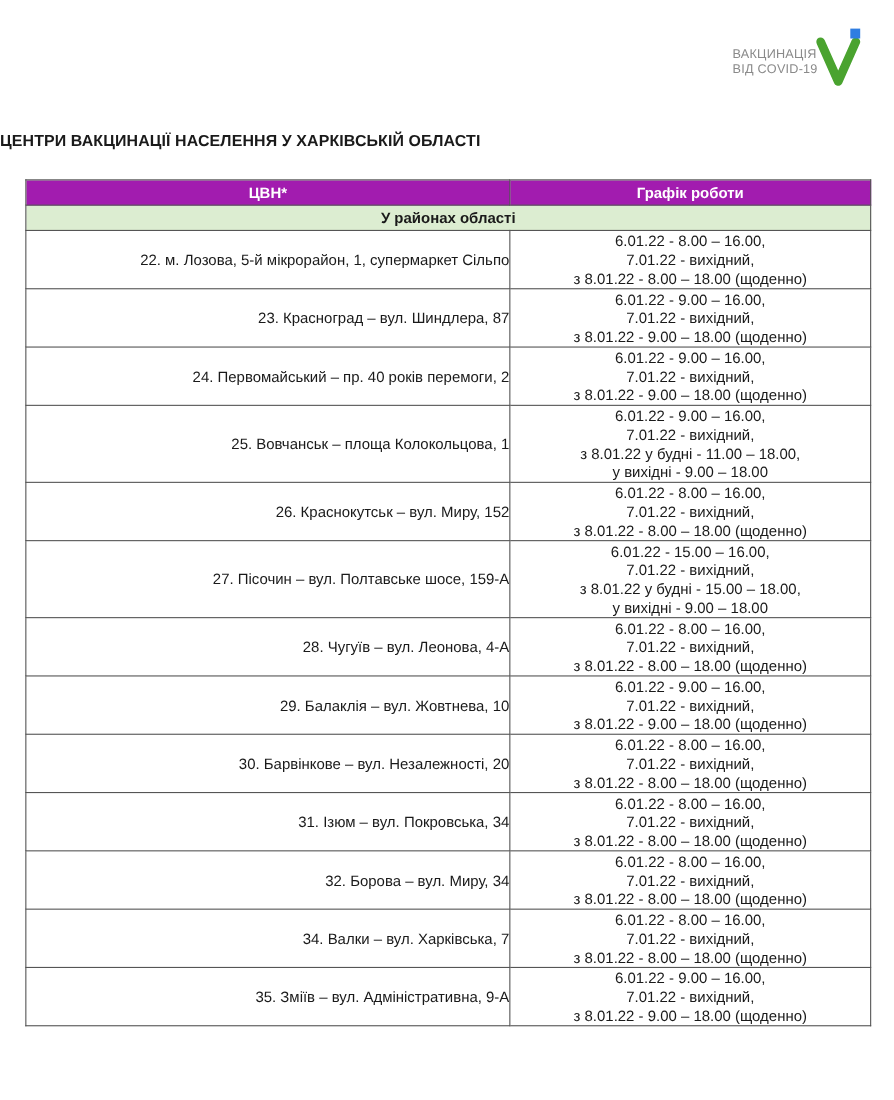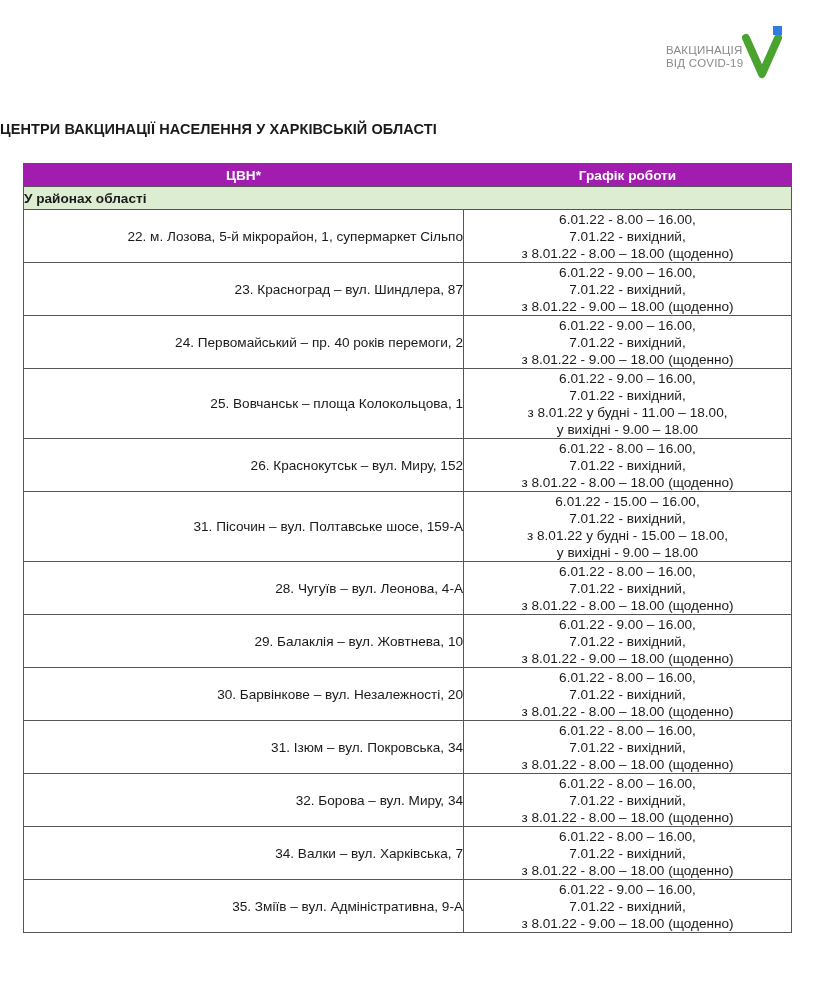--- a/index.html
+++ b/index.html
@@ -9,21 +9,21 @@
   .logo-text { position: absolute; left: 16px; top: 20px; font-size: 11.5px; line-height: 13px;
                color: #8a8a8a; letter-spacing: 0.2px; }
   .logo-mark { position: absolute; left: 92px; top: 0px; }
   .title { position: absolute; left: 0; right: 0; top: 121px; text-align: left;
            font-weight: bold; font-size: 14.5px; letter-spacing: 0.1px; }
   table.sched { position: absolute; left: 23px; top: 163px; width: 769px;
                 border-collapse: collapse; font-size: 13.6px; }
   table.sched td, table.sched th { border: 1.3px solid #555; padding: 0; }
   .hdr th { background: #a21caf; color: #ffffff; font-weight: bold; height: 22px;
             text-align: center; font-size: 13.6px; }
-  .sub td { background: #dcedd1; font-weight: bold; height: 22px; }
+  .sub td { background: #dcedd1; font-weight: bold; text-align: center; height: 22px; }
   td.addr { width: 439px; padding-left: 4px; vertical-align: middle; text-align: right; }
   td.hours { text-align: center; line-height: 17px; padding: 1px 0; vertical-align: middle; }
   tr.r3 td { height: 52px; }
   tr.r4 td { height: 69px; }
   tr.r1 td { height: 20px; }
   .line { display: block; }
 </style>
 </head>
 <body>
 
@@ -86,21 +86,21 @@
       </tr>
       <tr class="r3">
         <td class="addr">26. Краснокутськ – вул. Миру, 152</td>
         <td class="hours">
           <span class="line">6.01.22 - 8.00 – 16.00,</span>
           <span class="line">7.01.22 - вихідний,</span>
           <span class="line">з 8.01.22 - 8.00 – 18.00 (щоденно)</span>
         </td>
       </tr>
       <tr class="r4">
-        <td class="addr">31. Пісочин – вул. Полтавське шосе, 159-А</td>
+        <td class="addr">27. Пісочин – вул. Полтавське шосе, 159-А</td>
         <td class="hours">
           <span class="line">6.01.22 - 15.00 – 16.00,</span>
           <span class="line">7.01.22 - вихідний,</span>
           <span class="line">з 8.01.22 у будні - 15.00 – 18.00,</span>
           <span class="line">у вихідні - 9.00 – 18.00</span>
         </td>
       </tr>
       <tr class="r3">
         <td class="addr">28. Чугуїв – вул. Леонова, 4-А</td>
         <td class="hours">

